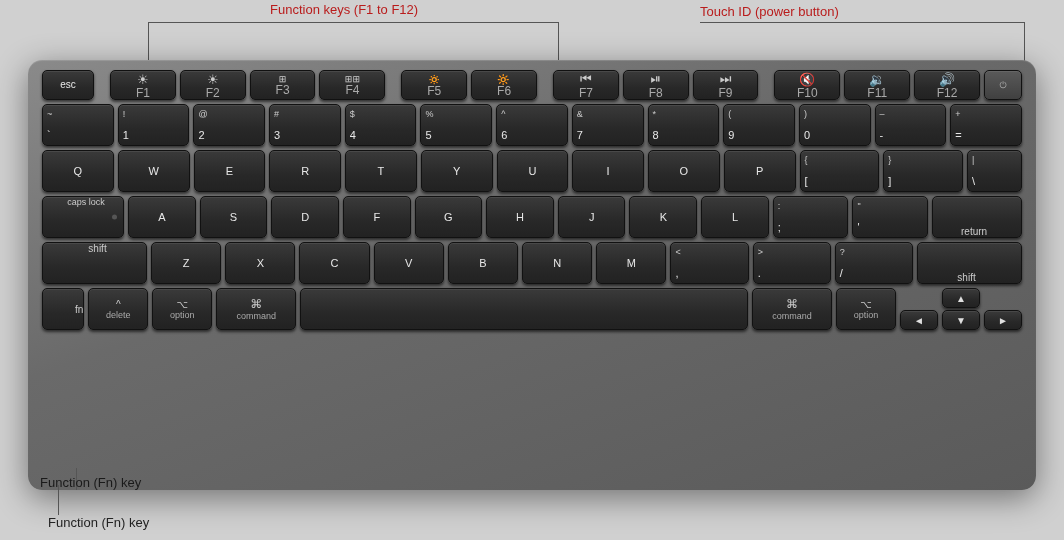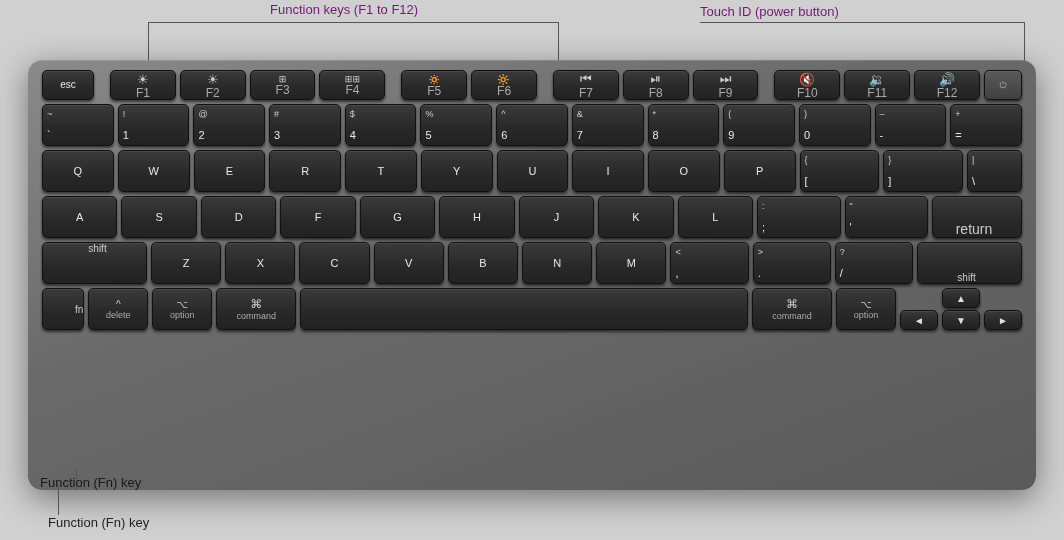--- a/index.html
+++ b/index.html
@@ -173,21 +173,21 @@
       top: 0;
       left: 0;
       right: 0;
       height: 65px;
       pointer-events: none;
     }
 
     .annot-text {
       position: absolute;
       font-size: 13px;
-      color: #701a75;
+      color: #b91c1c;
     }
 
     
     .v-line {
       position: absolute;
       width: 1px;
       background: #555;
     }
     .h-line {
       position: absolute;
@@ -373,20 +373,24 @@
           <span class="top-char">}</span>
           <span class="bottom-char">]</span>
         </div>
       <div class="key key-dual key-backslash">
           <span class="top-char">|</span>
           <span class="bottom-char">\</span>
         </div>
     </div>
 
     <div class="key-row">
+      <div class="key key-capslock">
+        <span style="font-size:9px;color:#ccc;">caps lock</span>
+        <div class="capslock-dot"></div>
+      </div>
       <div class="key">
           <span class="main-label">A</span>
         </div>
       <div class="key">
           <span class="main-label">S</span>
         </div>
       <div class="key">
           <span class="main-label">D</span>
         </div>
       <div class="key">
@@ -409,21 +413,21 @@
         </div>
       <div class="key key-dual">
           <span class="top-char">:</span>
           <span class="bottom-char">;</span>
         </div>
       <div class="key key-dual">
           <span class="top-char">"</span>
           <span class="bottom-char">'</span>
         </div>
       <div class="key key-return">
-          <span style="font-size:14px;color:#ccc;text-align:right;">return</span>
+          <span style="font-size:10px;color:#ccc;text-align:right;">return</span>
         </div>
     </div>
 
     <div class="key-row">
       <div class="key key-shift-l">
           <span style="font-size:10px;color:#ccc;">shift</span>
         </div>
       <div class="key">
           <span class="main-label">Z</span>
         </div>

